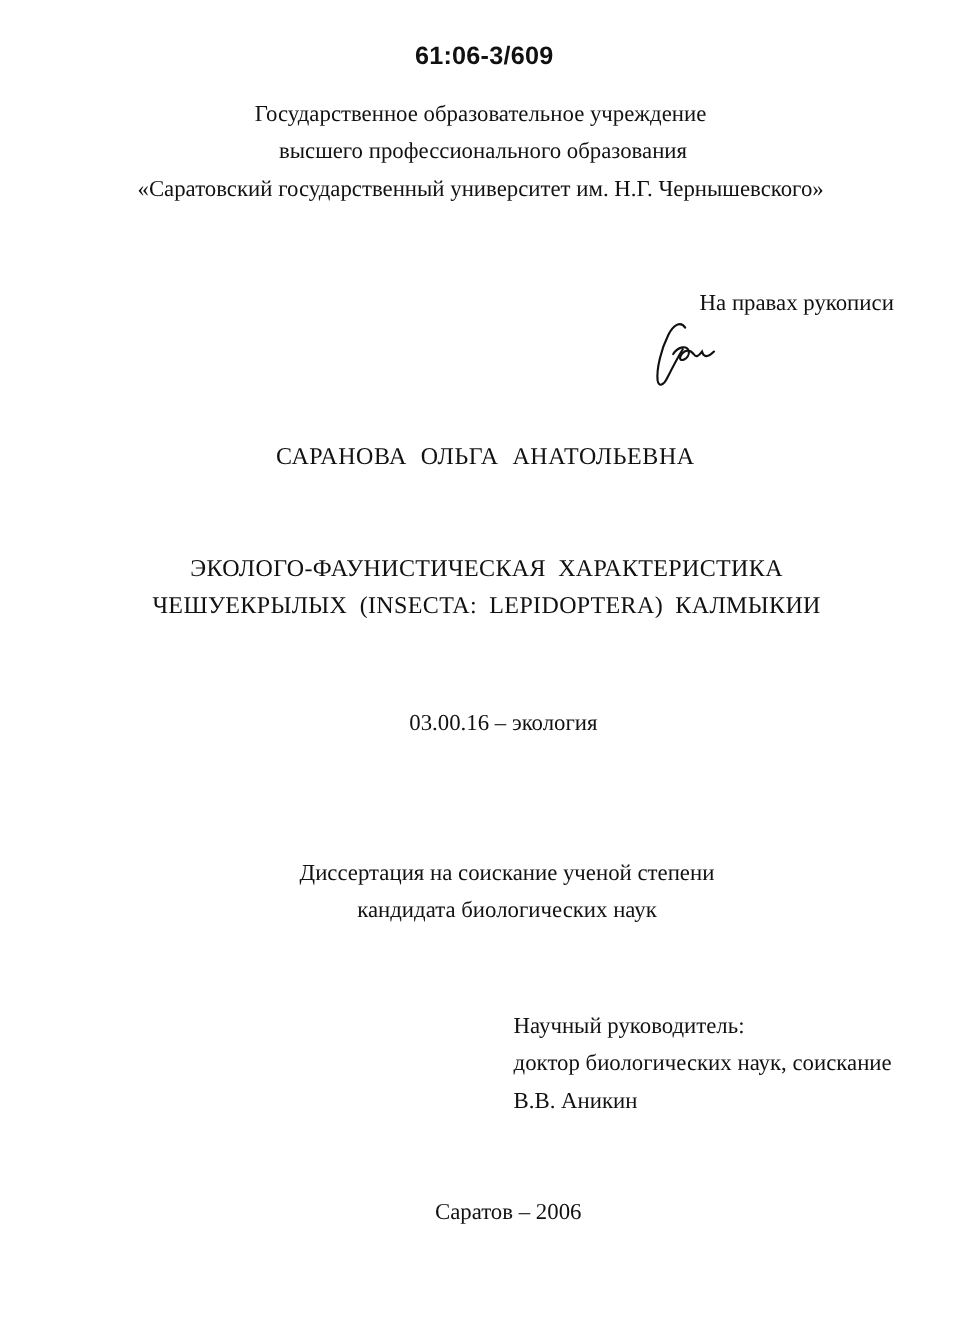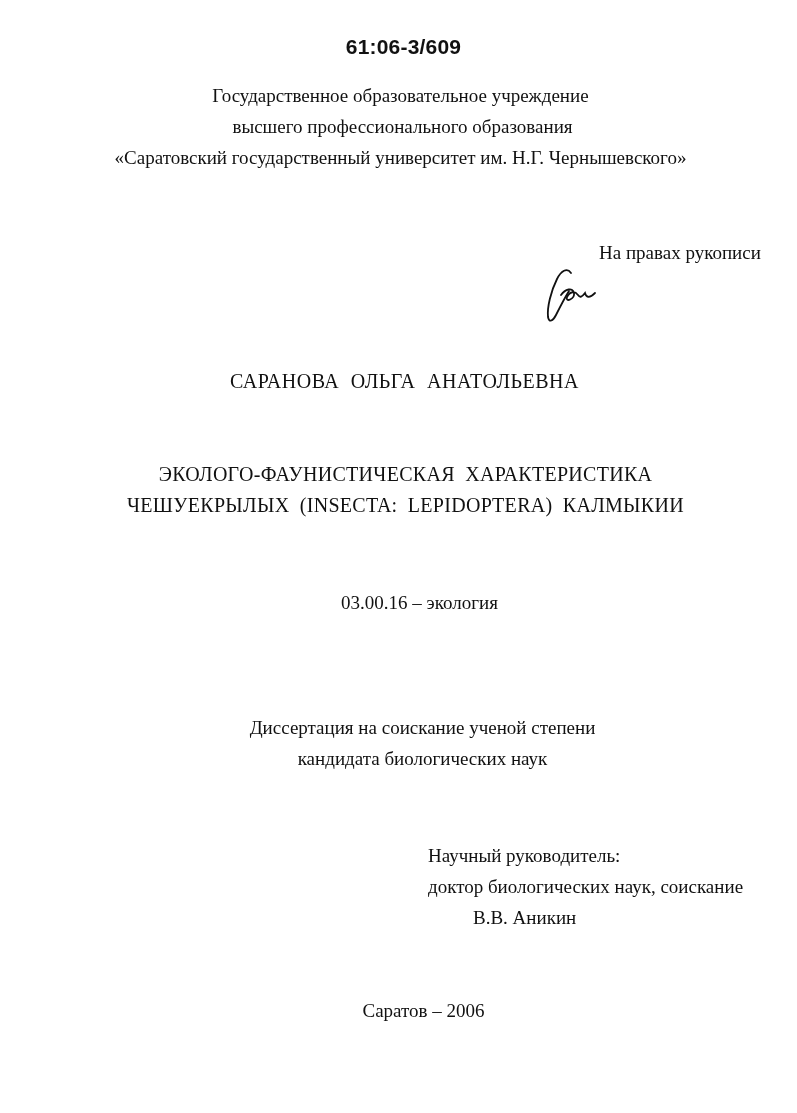--- a/index.html
+++ b/index.html
@@ -36,21 +36,20 @@
     }
     .inst-1 { top: 86px; left: 2px; }
     .inst-2 { top: 117px; left: 4px; }
     .inst-3 { top: 148px; left: 2px; }
 
     .rights {
       top: 242px;
       left: 583px;
       font-size: 19px;
       white-space: nowrap;
-      margin-left: 16px;
     }
     .signature {
       top: 263px;
       left: 541px;
       width: 62px;
       height: 64px;
     }
 
     .author {
       top: 370px;
@@ -78,21 +77,21 @@
     .degree-2 { top: 748px; left: 24px; }
 
     .advisor {
       left: 428px;
       font-size: 19px;
       white-space: nowrap;
       text-align: center;
     }
     .advisor-1 { top: 845px; }
     .advisor-2 { top: 876px; }
-    .advisor-3 { top: 907px; margin-left: 45px; }
+    .advisor-3 { top: 907px; }
 
     .city-year {
       top: 1000px;
       left: 25px;
       font-size: 19px;
     }
   </style>
 </head>
 <body>
 

